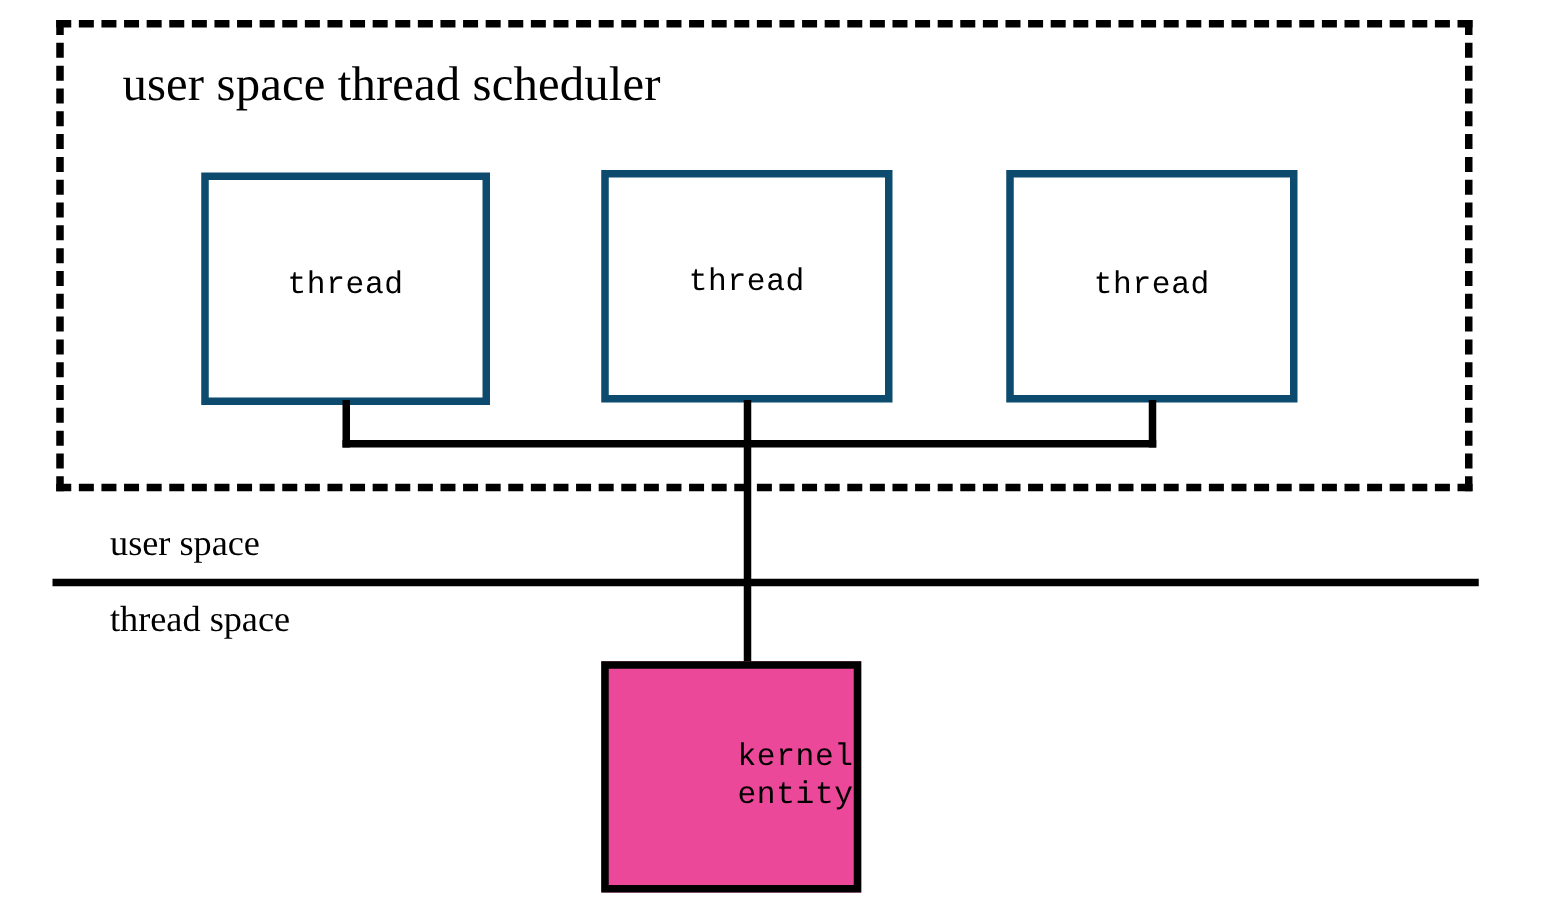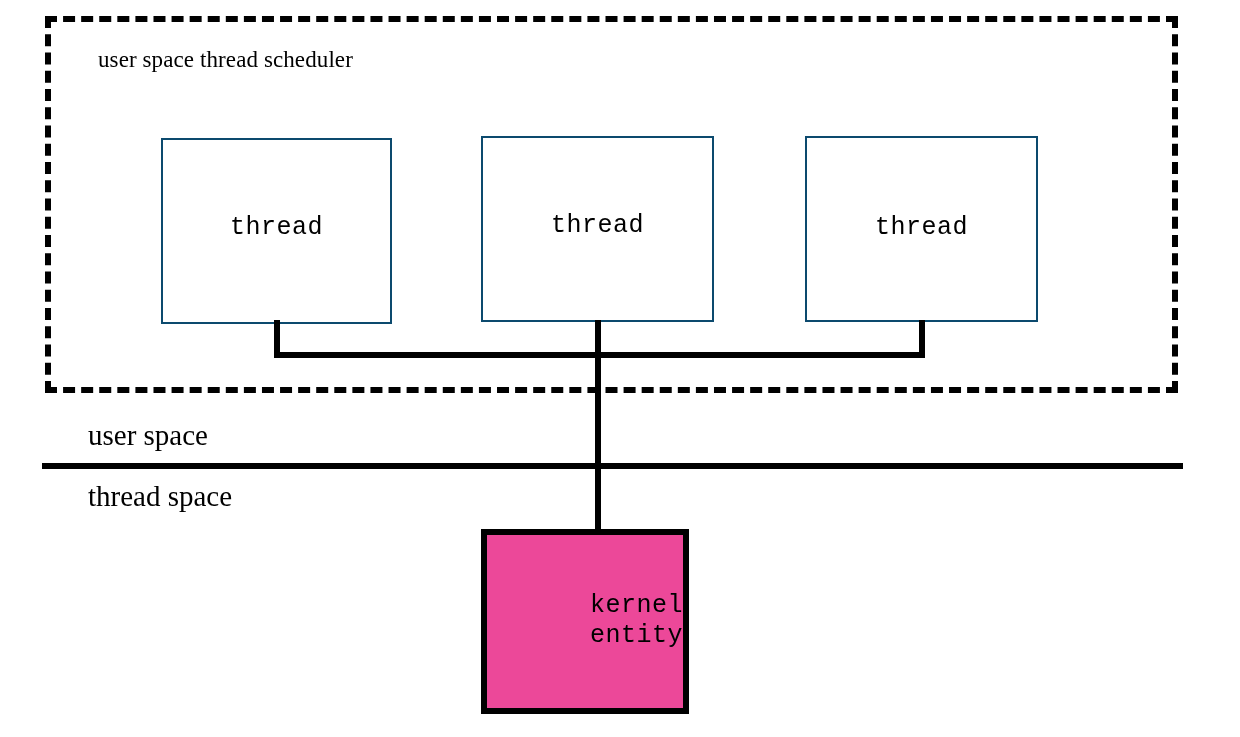--- a/index.html
+++ b/index.html
@@ -29,32 +29,32 @@
     height: 377px;
     box-sizing: border-box;
     border: 6px dashed #000000;
     background: transparent;
   }
   .scheduler-title {
     position: absolute;
     left: 98px;
     top: 48px;
     font-family: "Liberation Serif", serif;
-    font-size: 23px;
+    font-size: 39px;
     line-height: 1;
     letter-spacing: 0.1px;
     white-space: nowrap;
     color: #000000;
   }
 
   
   .thread-box {
     position: absolute;
     box-sizing: border-box;
-    border: 2px solid #0c4a6e;
+    border: 6px solid #0c4a6e;
     background: #ffffff;
     display: flex;
     align-items: center;
     justify-content: center;
   }
   .thread-box .box-label {
     font-family: "Liberation Mono", monospace;
     font-size: 25px;
     line-height: 1.18;
     letter-spacing: 0.5px;

